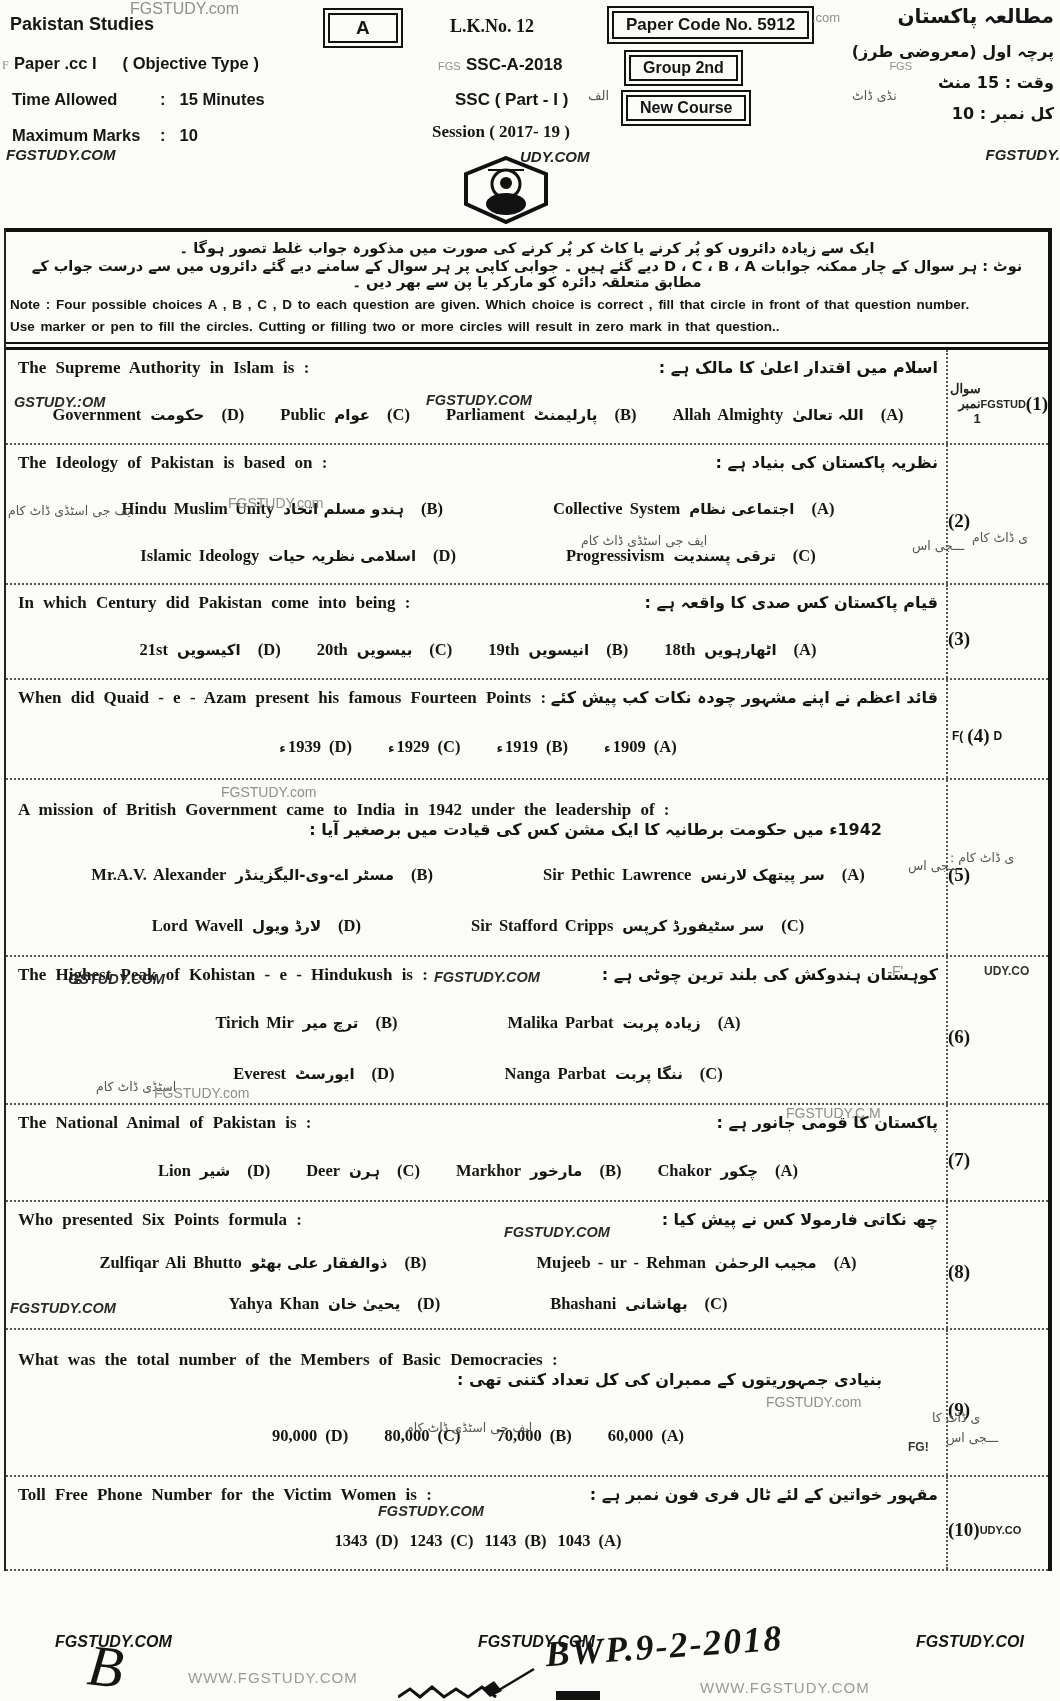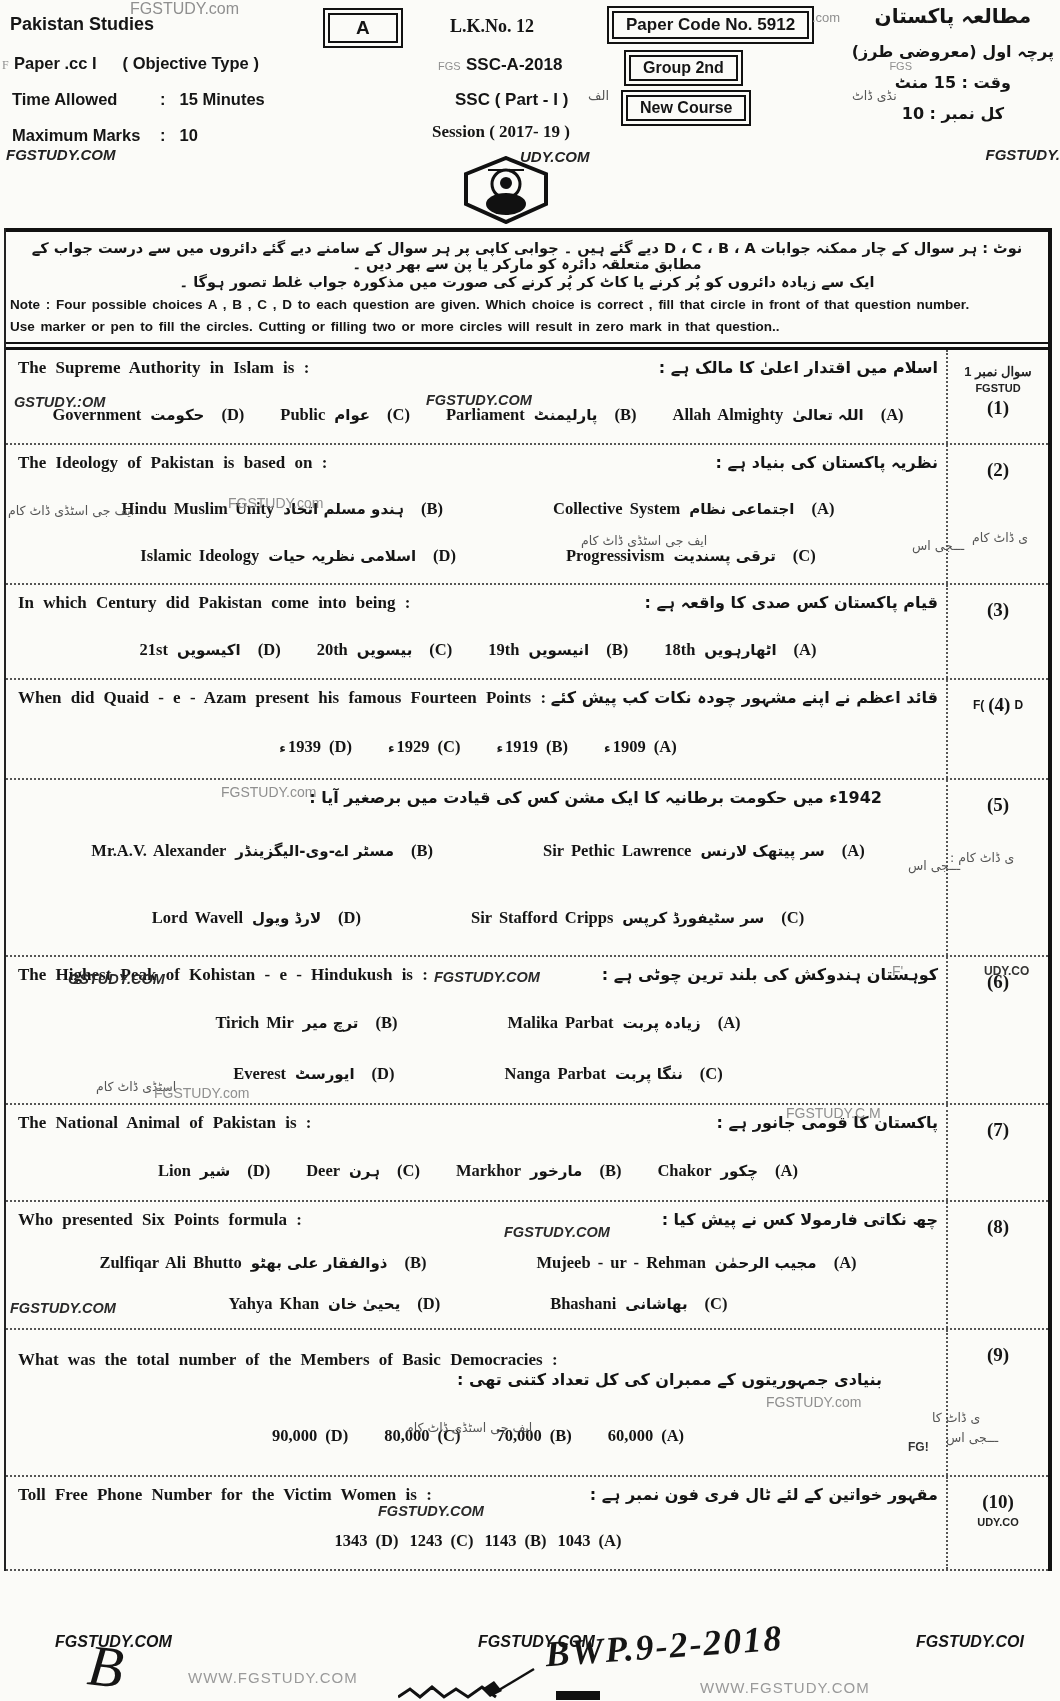--- a/index.html
+++ b/index.html
@@ -37,21 +37,21 @@
   .ncbox .vbox-inner{font-size:16px;}
   .dotcom-wm{left:812px;top:10px;font-size:13px;color:#8f8f8f;font-family:"Liberation Sans",sans-serif;}
 
   .lkno{left:450px;top:16px;font-size:18px;font-weight:bold;}
   .fgs-sm{left:438px;top:60px;font-size:11px;color:#8f8f8f;font-family:"Liberation Sans",sans-serif;}
   .ssca{left:466px;top:55px;font-size:17px;font-weight:bold;font-family:"Liberation Sans",sans-serif;}
   .sscpart{left:455px;top:90px;font-size:17px;font-weight:bold;font-family:"Liberation Sans",sans-serif;}
   .part-ur{left:588px;top:88px;font-size:13px;color:#555;}
   .session{left:432px;top:122px;font-size:17px;font-weight:bold;}
 
-  .hdr-ur{position:absolute;right:6px;top:4px;text-align:center;direction:rtl;
+  .hdr-ur{position:absolute;right:6px;top:4px;text-align:right;direction:rtl;
           font-family:"DejaVu Sans",sans-serif;font-weight:bold;}
   .hdr-ur .l1{font-size:20px;}
   .hdr-ur .l2{font-size:16px;margin-top:14px;}
   .hdr-ur .l3{font-size:16px;margin-top:12px;}
   .hdr-ur .l4{font-size:16px;margin-top:12px;}
   .hdr-ur-fgs{right:148px;top:60px;font-size:11px;color:#8f8f8f;font-family:"Liberation Sans",sans-serif;}
   .seal{left:458px;top:156px;}
 
   
   .body-frame{position:absolute;left:4px;top:228px;width:1048px;
@@ -72,21 +72,21 @@
   .urdu-first .q-line{display:block;height:auto;}
   .urdu-first .q-ur{display:block;text-align:right;padding-right:56px;height:30px;}
   .urdu-first .q-en{display:block;margin-top:12px;}
   .opt-line{flex:1;display:flex;align-items:center;justify-content:center;}
   .opt{display:inline-flex;align-items:center;white-space:nowrap;}
   .opt-pre{font-size:13px;font-weight:bold;margin-right:2px;}
   .opt-en{font-weight:bold;font-size:16.5px;word-spacing:3px;}
   .opt-ur{font-size:15px;font-weight:bold;margin:0 9px;}
   .opt-letter{font-weight:bold;font-size:16.5px;margin-left:8px;}
 
-  .q-numcell{width:102px;border-left:2px dotted #555;display:flex;flex-direction:column;
+  .q-numcell{width:102px;border-left:2px dotted #555;display:flex;
              align-items:center;padding-top:14px;row-gap:3px;box-sizing:border-box;}
   .num-line{font-size:19px;font-weight:bold;display:flex;align-items:center;}
   .num-side{font-size:12px;font-family:"Liberation Sans",sans-serif;font-weight:bold;margin:0 4px;}
   .num-small{font-size:11px;font-weight:bold;font-family:"Liberation Sans",sans-serif;color:#222;}
   .num-small.u{font-size:13px;}
 
   .wm{position:absolute;white-space:nowrap;}
   .wm-dark{font-family:"Liberation Sans",sans-serif;font-weight:bold;font-style:italic;
            font-size:14.5px;color:#2a2a2a;}
   .wm-gray{font-family:"Liberation Sans",sans-serif;font-size:14px;color:#8f8f8f;}
@@ -171,22 +171,22 @@
       <polygon points="48,2 88,18 88,48 48,66 8,48 8,18" fill="none" stroke="#111" stroke-width="4"></polygon>
       <circle cx="48" cy="28" r="14" fill="none" stroke="#111" stroke-width="3"></circle>
       <ellipse cx="48" cy="48" rx="20" ry="11" fill="#111"></ellipse>
       <circle cx="48" cy="27" r="6" fill="#111"></circle>
       <line x1="30" y1="14" x2="66" y2="14" stroke="#111" stroke-width="2"></line>
     </svg>
   </div>
 
   <div class="body-frame">
     <div class="note-box">
+      <div class="note-ur">ایک سے زیادہ دائروں کو پُر کرنے یا کاٹ کر پُر کرنے کی صورت میں مذکورہ جواب غلط تصور ہوگا ۔</div>
       <div class="note-ur">نوٹ :  ہر سوال کے چار ممکنہ جوابات D ، C ، B ، A دیے گئے ہیں ۔ جوابی کاپی پر ہر سوال کے سامنے دیے گئے دائروں میں سے درست جواب کے مطابق متعلقہ دائرہ کو مارکر یا پن سے بھر دیں ۔</div>
-      <div class="note-ur">ایک سے زیادہ دائروں کو پُر کرنے یا کاٹ کر پُر کرنے کی صورت میں مذکورہ جواب غلط تصور ہوگا ۔</div>
       <div class="note-en">Note :  Four possible choices  A , B , C , D  to each question are given. Which choice is correct , fill that circle in front of that question number.</div>
       <div class="note-en">Use marker or pen to fill the circles. Cutting or filling two or more circles  will result in zero mark in that question..</div>
     </div>
     <div class="qtable" id="qtable">
         <div class="q-row" style="height: 95px;">
       <div class="q-main">
         <div class="q-line">
           <span class="q-en">The Supreme Authority in Islam is :</span>
           <span class="q-ur u" dir="rtl">اسلام میں اقتدار اعلیٰ کا مالک ہے :</span>
         </div>
@@ -331,20 +331,21 @@
             <div class="num-line">
               <span class="num-side">F(</span>
               <span>(4)</span>
               <span class="num-side">D</span>
             </div>
           </div>
     </div>
         <div class="q-row urdu-first" style="height: 177px;">
       <div class="q-main">
         <div class="q-line">
+          <span class="q-en">A mission of British Government came to India in 1942 under the leadership of :</span>
           <span class="q-ur u" dir="rtl">1942ء میں حکومت برطانیہ کا ایک مشن کس کی قیادت میں برصغیر آیا :</span>
         </div>
       <div class="opt-line" style="column-gap: 110px;">
               <span class="opt">
                 <span class="opt-en">Mr.A.V. Alexander</span>
                 <span class="opt-ur u" dir="rtl">مسٹر اے-وی-الیگزینڈر</span>
                 <span class="opt-letter">(B)</span>
               </span>
               <span class="opt">
                 <span class="opt-en">Sir Pethic Lawrence</span>

